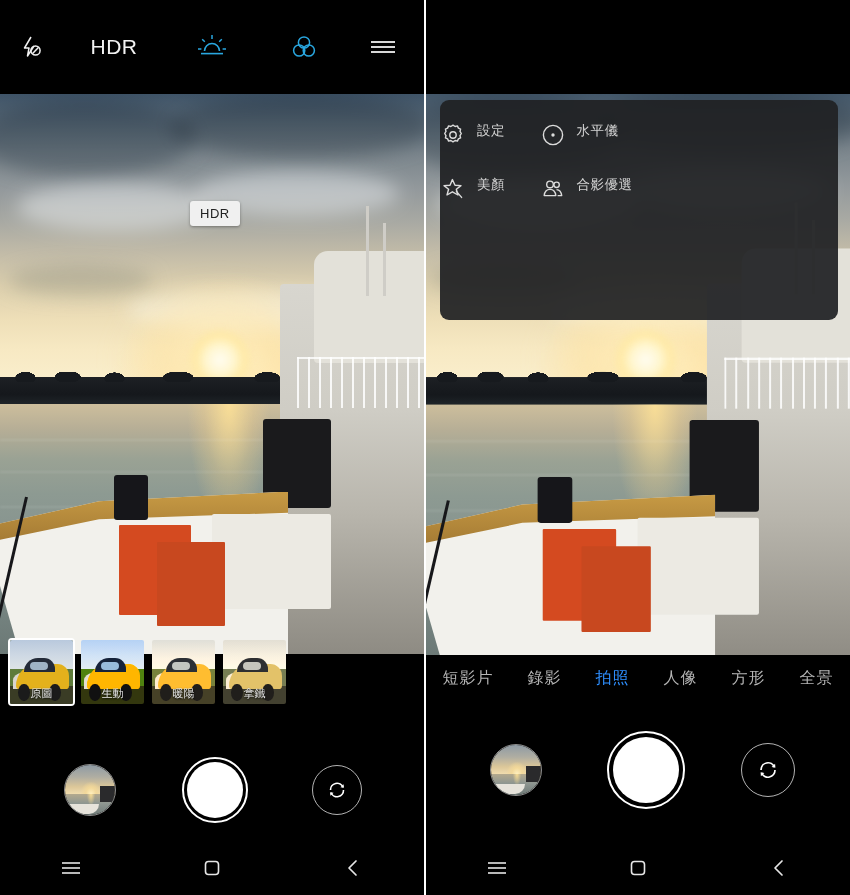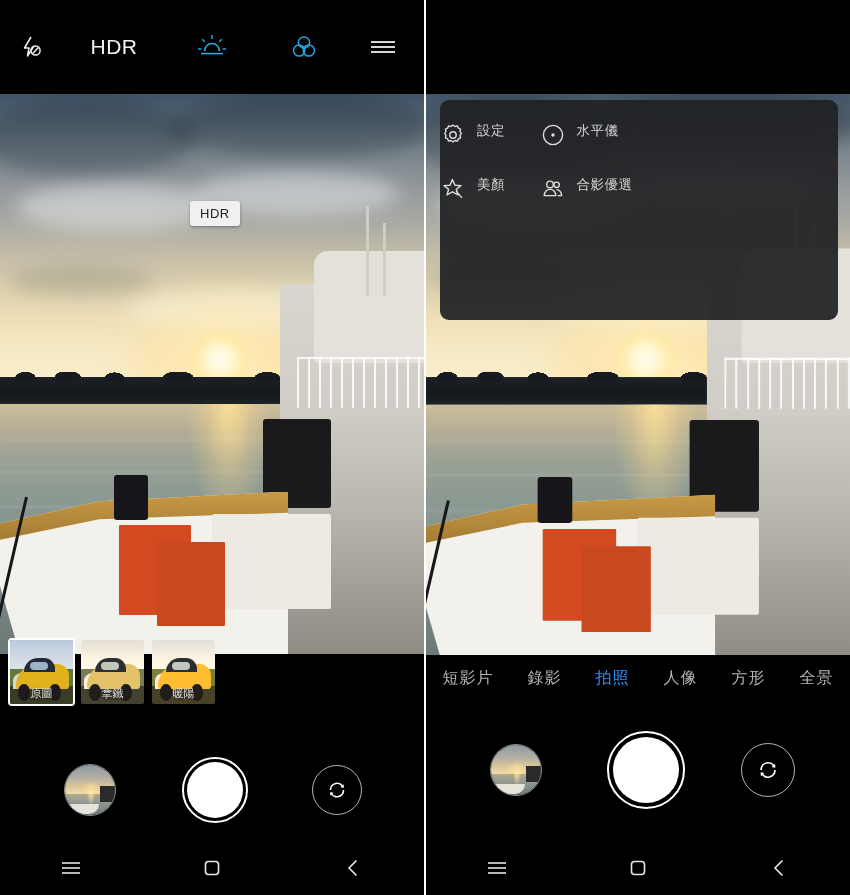--- a/index.html
+++ b/index.html
@@ -348,47 +348,61 @@
             <div class="ft-ground"></div>
           <div class="ft-fender"></div>
             <div class="ft-car"></div>
             <div class="ft-roof"></div>
             <div class="ft-win"></div>
           <div class="ft-wheel w1"></div>
             <div class="ft-wheel w2"></div>
         </div>
         <div class="filter-label">原圖</div>
       </div>
+      <div class="filter-item fx-sheng">
+        <div class="fthumb">
+          <div class="ft-sky"></div>
+            <div class="ft-field"></div>
+            <div class="ft-ground"></div>
+          <div class="ft-fender"></div>
+            <div class="ft-car"></div>
+            <div class="ft-roof"></div>
+            <div class="ft-win"></div>
+          <div class="ft-wheel w1"></div>
+            <div class="ft-wheel w2"></div>
+        </div>
+        <div class="filter-label">生動</div>
+      </div>
+      <div class="filter-item fx-nuanyang">
+        <div class="fthumb">
+          <div class="ft-sky"></div>
+            <div class="ft-field"></div>
+            <div class="ft-ground"></div>
+          <div class="ft-fender"></div>
+            <div class="ft-car"></div>
+            <div class="ft-roof"></div>
+            <div class="ft-win"></div>
+          <div class="ft-wheel w1"></div>
+            <div class="ft-wheel w2"></div>
+        </div>
+        <div class="filter-label">暖陽</div>
+      </div>
       <div class="filter-item fx-nathie">
         <div class="fthumb">
           <div class="ft-sky"></div>
             <div class="ft-field"></div>
             <div class="ft-ground"></div>
           <div class="ft-fender"></div>
             <div class="ft-car"></div>
             <div class="ft-roof"></div>
             <div class="ft-win"></div>
           <div class="ft-wheel w1"></div>
             <div class="ft-wheel w2"></div>
         </div>
         <div class="filter-label">拿鐵</div>
-      </div>
-      <div class="filter-item fx-nuanyang">
-        <div class="fthumb">
-          <div class="ft-sky"></div>
-            <div class="ft-field"></div>
-            <div class="ft-ground"></div>
-          <div class="ft-fender"></div>
-            <div class="ft-car"></div>
-            <div class="ft-roof"></div>
-            <div class="ft-win"></div>
-          <div class="ft-wheel w1"></div>
-            <div class="ft-wheel w2"></div>
-        </div>
-        <div class="filter-label">暖陽</div>
       </div>
 
     </div>
 
     <div class="controls ctrl-left">
       <div class="ctrl-slot" style="width:180px">
         <div class="thumb-btn tb-l">
           <div class="thumb-sky"></div>
             <div class="thumb-water"></div>
           <div class="thumb-dark"></div>

